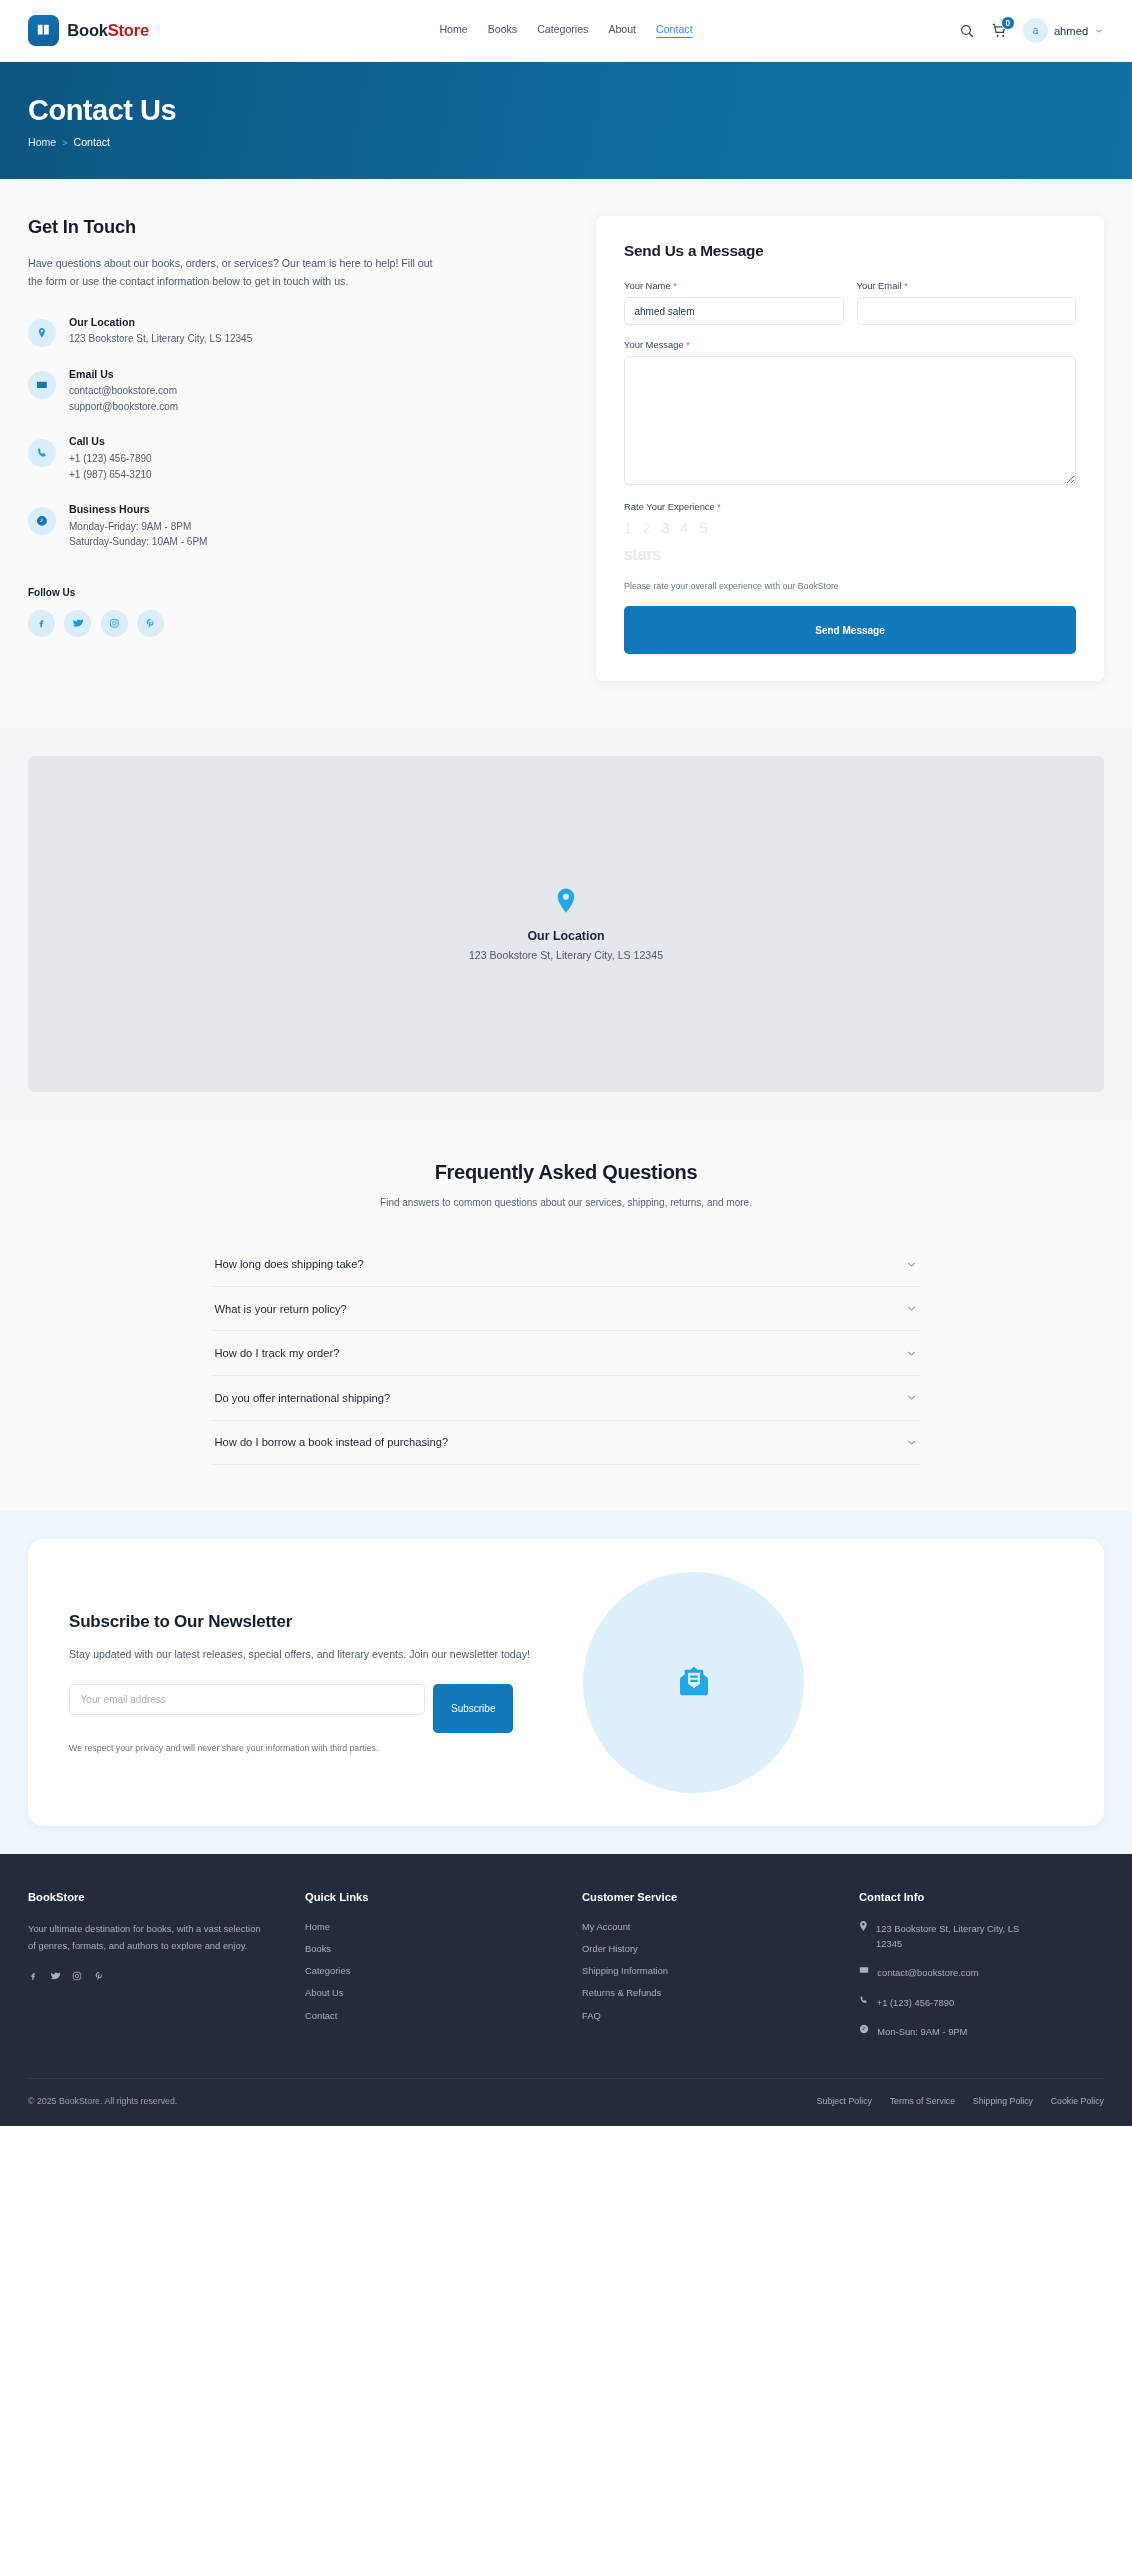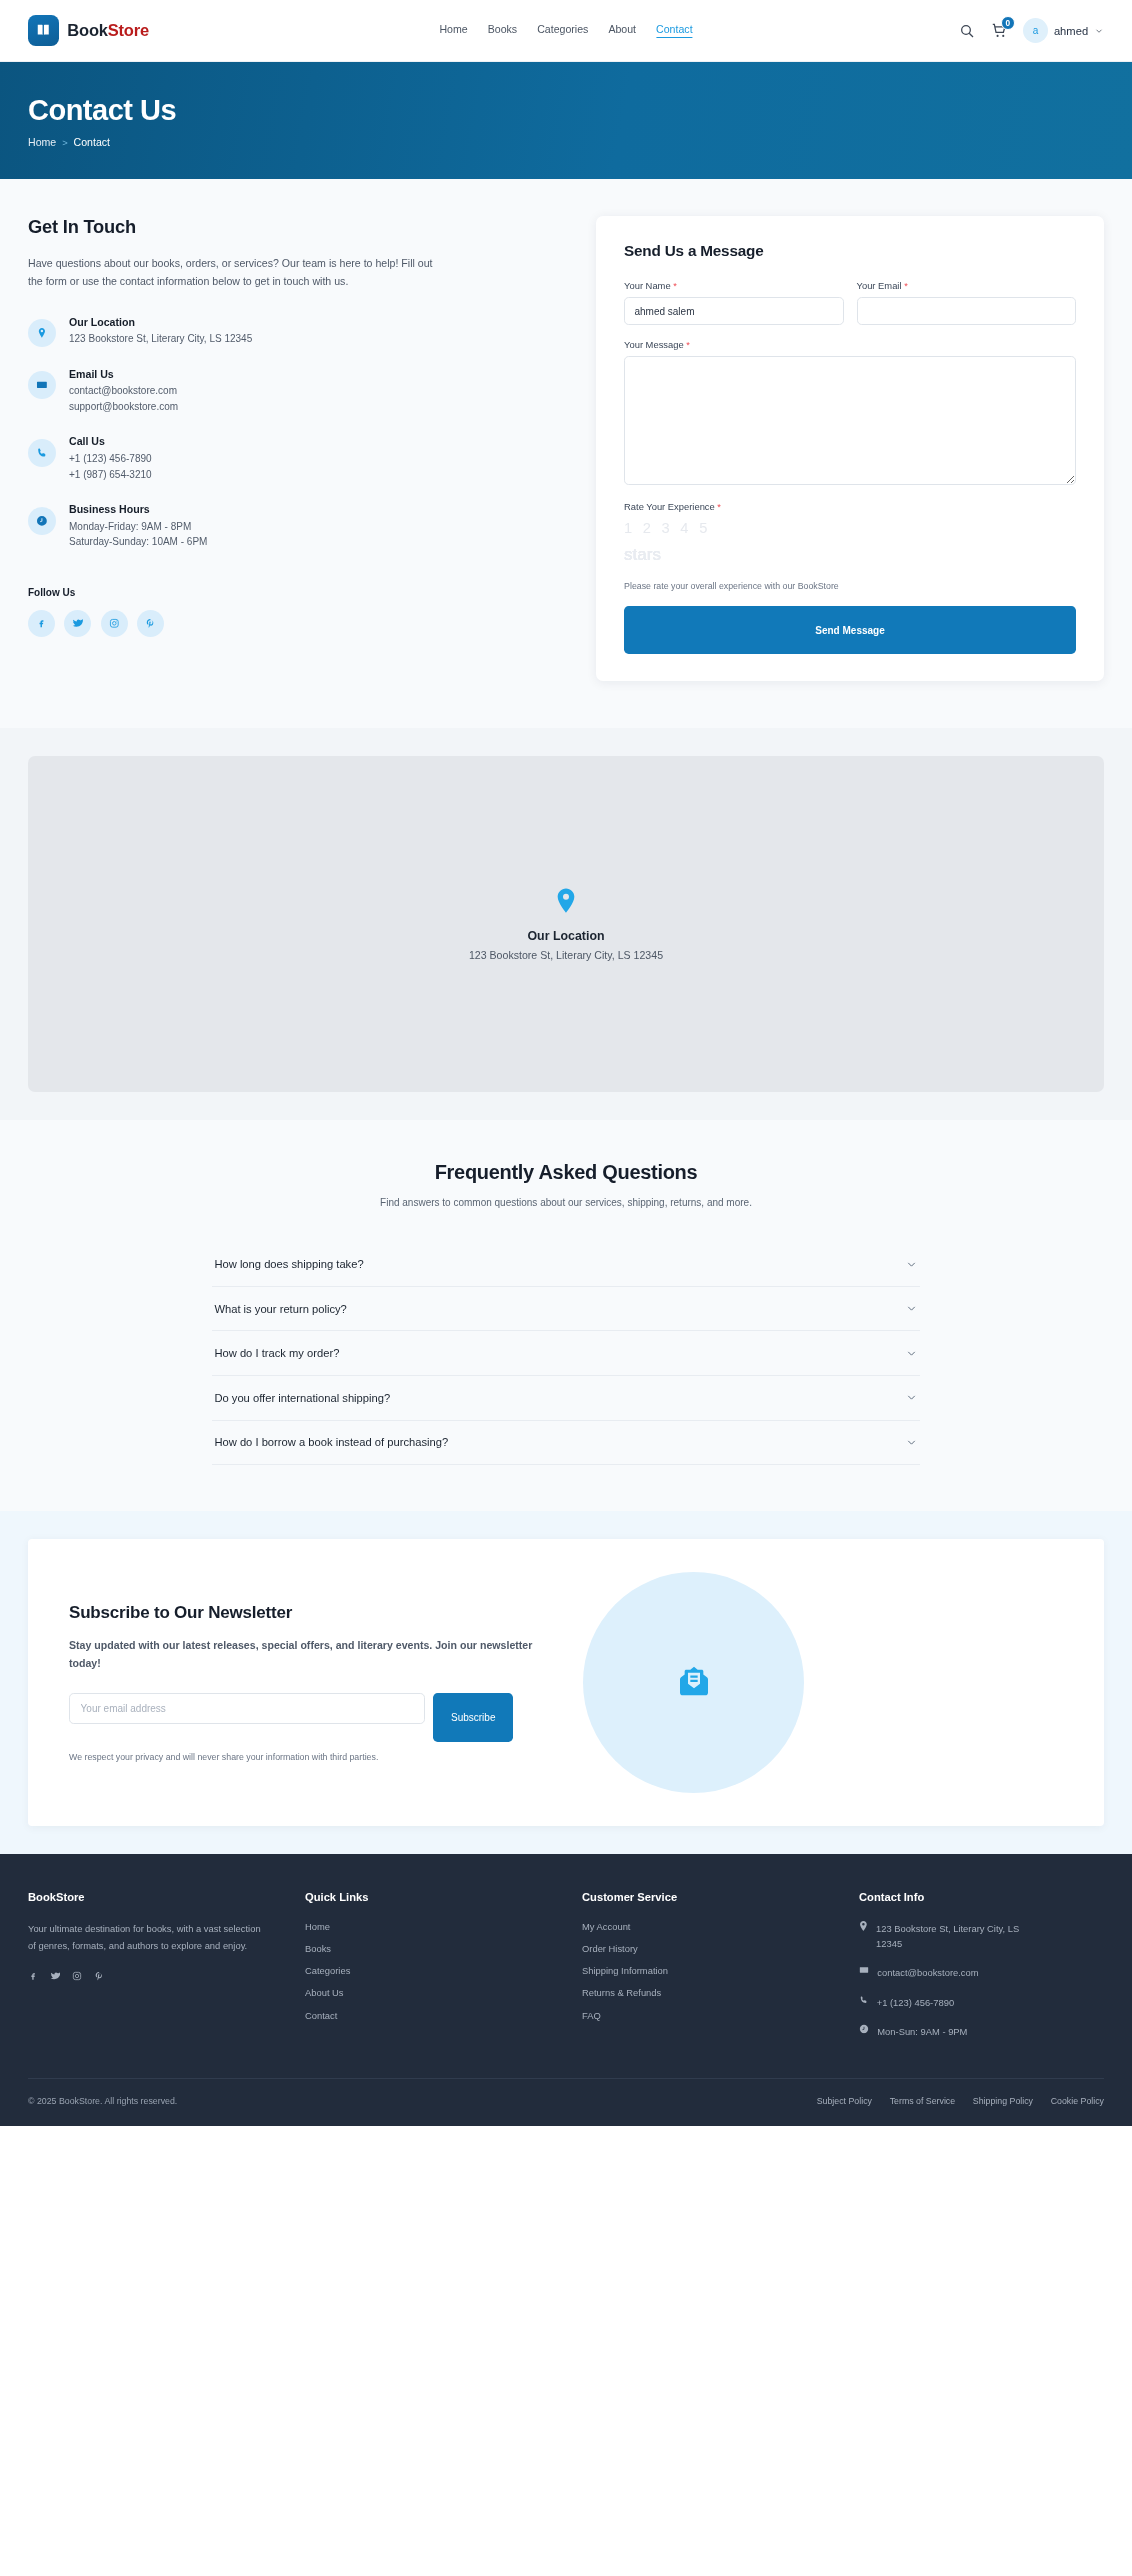--- a/index.html
+++ b/index.html
@@ -211,31 +211,31 @@
     border-bottom: 0.6px solid #e8ecf1;
     cursor: pointer;
   }
   .faq-q { font-size: 11.2px; color: #1b2430; }
   .chev { color: #5d6b7c; }
 
   
   .news-section { background: #eff7fd; padding: 28px; }
   .news-card {
     background: #fff;
-    border-radius: 4px;
+    border-radius: 15px;
     padding: 33px 41px;
     display: flex; align-items: center;
     box-shadow: 0 1.2px 8.3px rgba(21,35,56,0.05);
   }
   .news-left { flex: 1; max-width: 495px; }
   .news-left h2 {
     font-size: 17px; font-weight: bold; color: #161e2b;
     letter-spacing: -0.2px; margin-bottom: 14px;
   }
-  .news-left p { font-size: 10.6px; color: #4f5968; line-height: 1.68; margin-bottom: 20px; font-weight: bold; }
+  .news-left p { font-size: 10.6px; color: #4f5968; line-height: 1.68; margin-bottom: 20px; }
   .news-form { display: flex; gap: 8.3px; margin-bottom: 10.6px; }
   .news-form input {
     width: 356px; height: 31px;
     border: 0.6px solid #dfe4ea; border-radius: 4.7px;
     padding: 0 10.6px; font-size: 10px;
     font-family: "Liberation Sans", sans-serif;
     outline: none; color: #2c3645;
   }
   .news-form input::placeholder { color: #a9b1bd; }
   .sub-btn {

